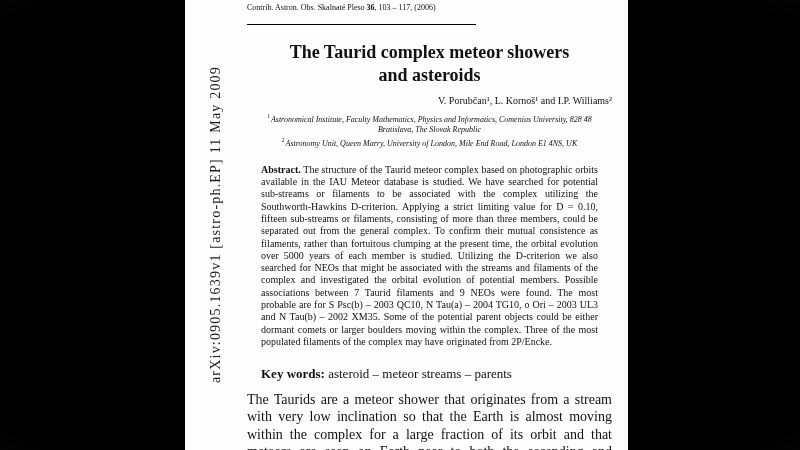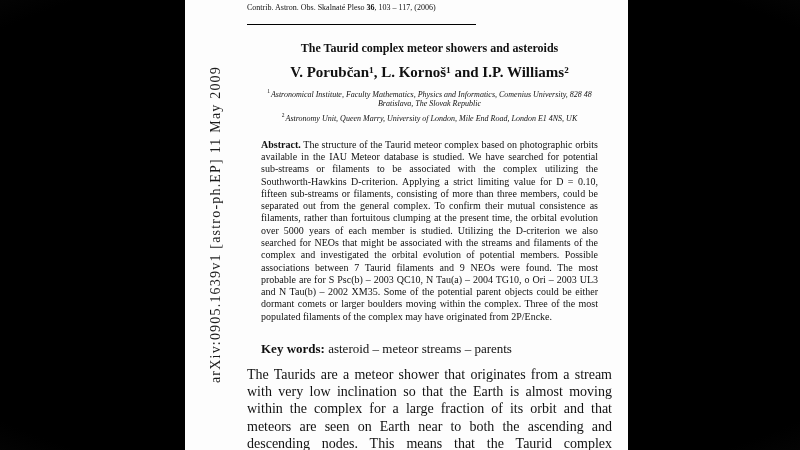--- a/index.html
+++ b/index.html
@@ -25,23 +25,23 @@
     font-size:14px; letter-spacing:1.2px; color:#1a1a1a; white-space:nowrap;
   }
   .content { position:absolute; left:62px; top:0; right:16px; bottom:0; }
   .journal { font-size:8px; padding-top:3px; color:#111; }
   .journal .rule {
     display:inline-block; border-bottom:1px solid #000;
     padding-bottom:12px; padding-right:40px; white-space:nowrap;
   }
   .title {
     margin:16px auto 0; text-align:center; font-weight:bold;
-    font-size:12px; line-height:1.3; max-width:300px;
+    font-size:18px; line-height:1.3; max-width:300px;
   }
-  .authors { margin-top:7px; text-align:center; font-weight:bold; font-size:15px; }
+  .authors { margin-top:7px; text-align:right; font-weight:normal; font-size:10px; }
   .affiliations { margin-top:7px; }
   .aff {
     text-align:center; font-style:italic; font-size:8px; line-height:1.28;
     max-width:330px; margin:0 auto 2px;
   }
   .aff sup { font-style:normal; font-size:5.5px; margin-right:1px; }
   .received { margin-top:11px; text-align:center; font-size:8.2px; }
   .abstract {
     margin-top:15px; padding:0 14px; font-size:10px; line-height:1.23;
     text-align:justify;

